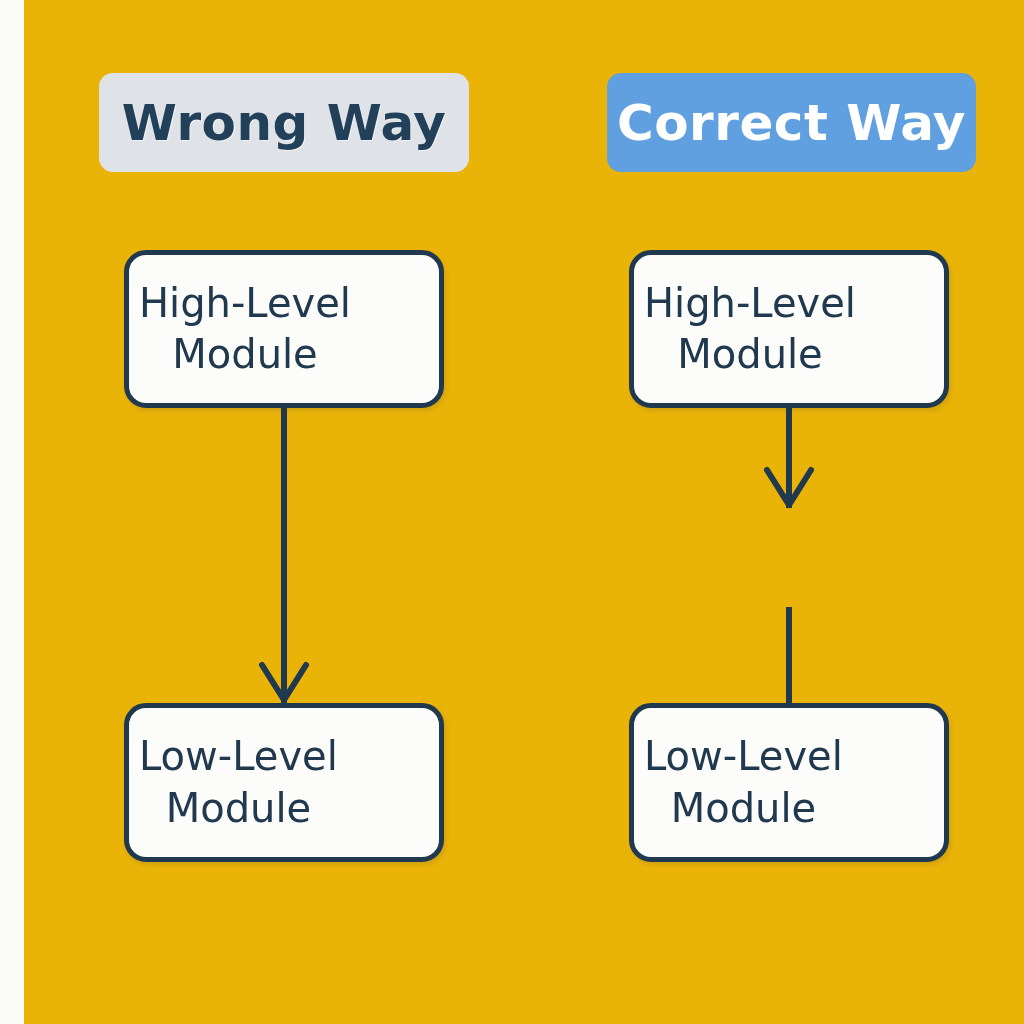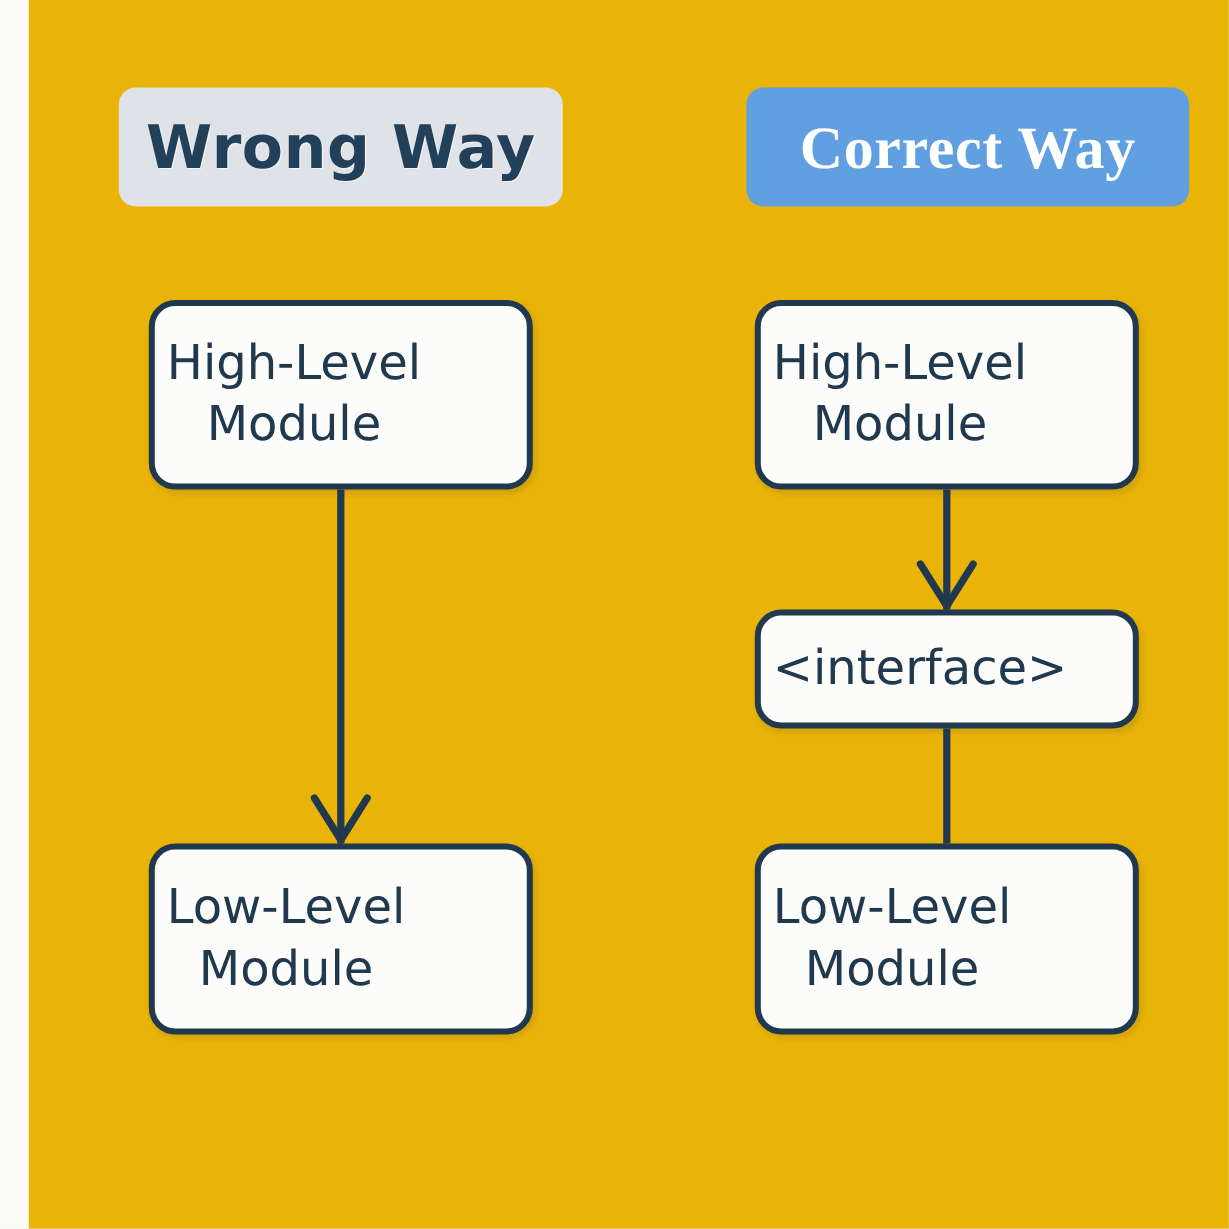--- a/index.html
+++ b/index.html
@@ -36,27 +36,26 @@
   .badge.wrong {
     left: 75px;
     top: 73px;
     width: 370px;
     height: 99px;
     background: #dfe2e6;
     color: #22405a;
     text-shadow: 1px 1px 0 rgba(255,255,255,0.55);
   }
   .badge.correct {
-    left: 598px;
+    left: 583px;
     top: 73px;
     width: 369px;
     height: 99px;
     background: #61a0e0;
     color: #ffffff;
-    font-family: Liberation Serif, serif;
   }
 
   
   .node {
     position: absolute;
     box-sizing: border-box;
     background: #fcfcfa;
     border: 5px solid #20394e;
     border-radius: 22px;
     display: flex;
@@ -125,23 +124,20 @@
   <div class="node l-low">
     <span class="label">Low-Level
 Module</span>
   </div>
 
   <div class="node r-high">
     <span class="label">High-Level
 Module</span>
   </div>
 
-  <div class="node r-iface">
-    <span class="label">&lt;interface&gt;</span>
-  </div>
 
   <div class="node r-low">
     <span class="label">Low-Level
 Module</span>
   </div>
 
   <svg class="links" viewBox="0 0 1024 1024">
 
     <g>
       <line class="stroke" x1="260" y1="408" x2="260" y2="703"></line>

